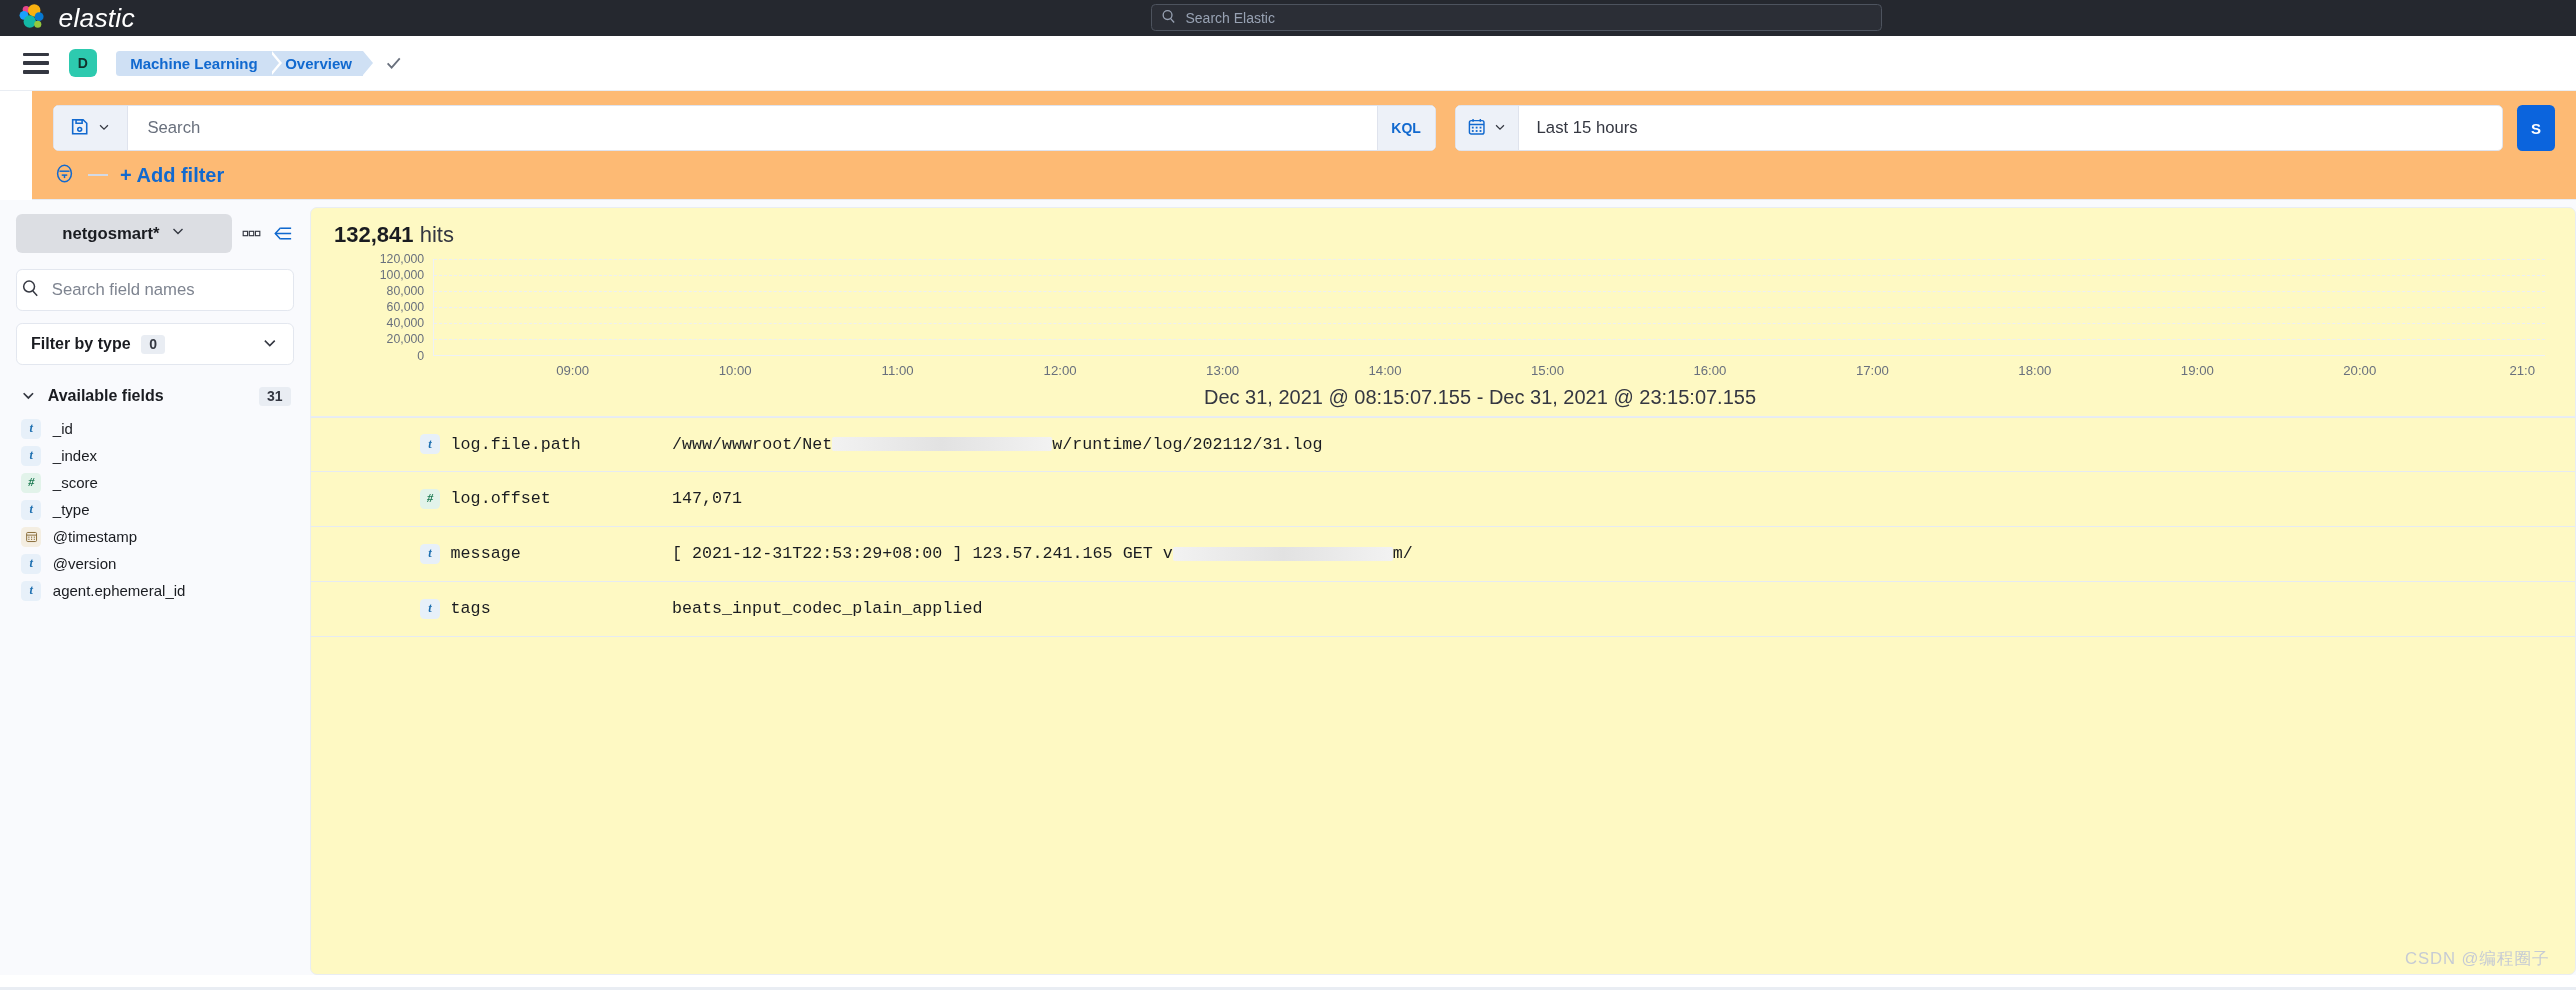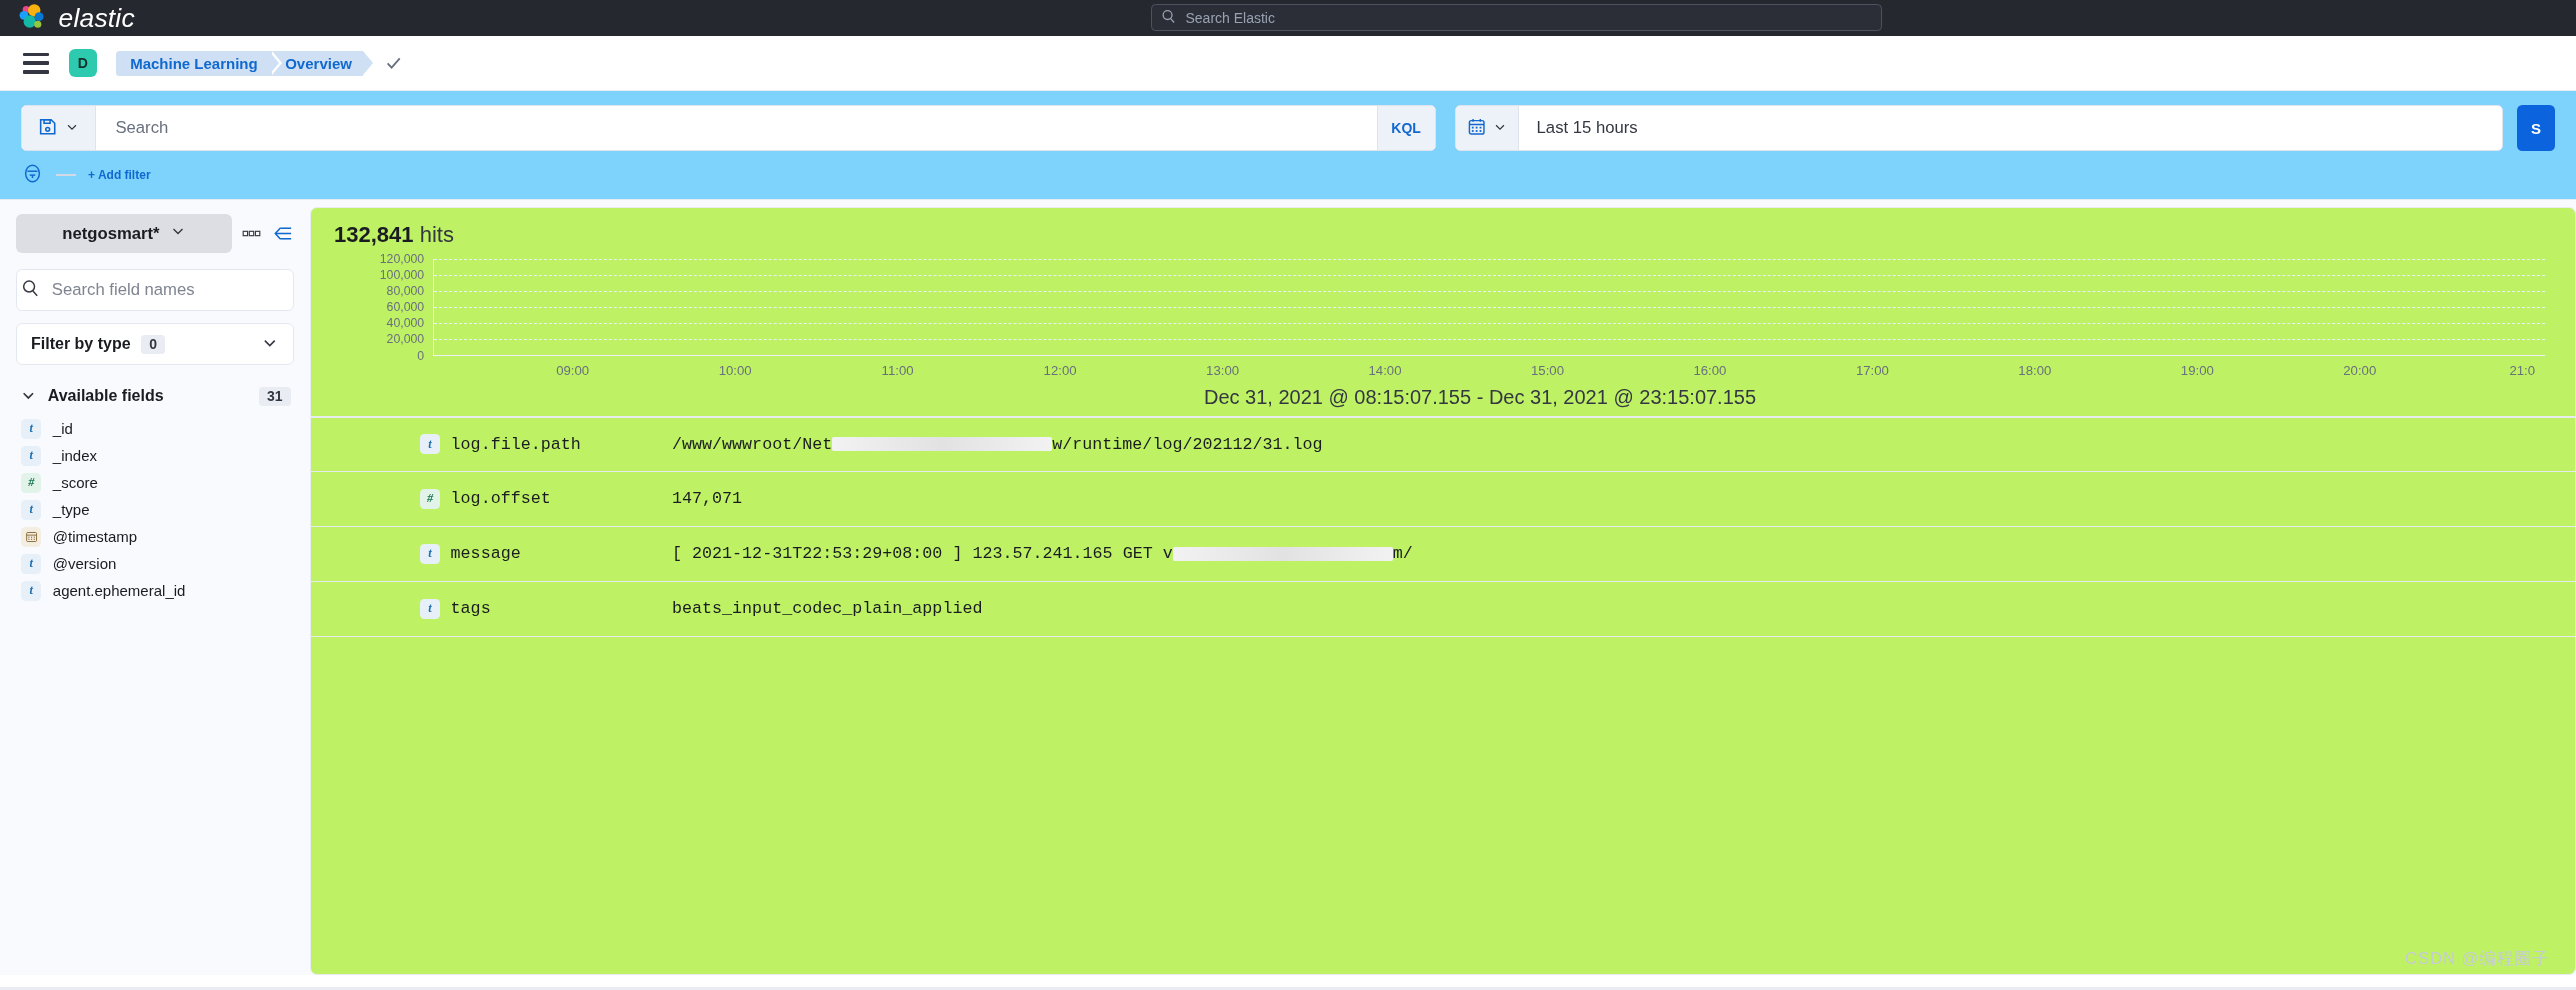--- a/index.html
+++ b/index.html
@@ -123,23 +123,24 @@
     color: #1169cf;
     font-size: 16px;
     font-weight: 700;
     cursor: pointer;
     white-space: nowrap;
   }
   .nav-link.clipped { margin-right: -32px; }
 
   
   .query-area {
-    background: #7dd3fc;
+    background: #fdba74;
     border-bottom: 0.9px solid #e6ebf2;
     padding: 14px 21px 0 21px;
+    margin-left: 32px;
   }
   .query-row { display: flex; align-items: stretch; height: 46px; }
   .qb-left {
     flex: 1;
     display: flex;
     border: 0.9px solid #dfe3ed;
     border-radius: 5.3px;
     background: #ffffff;
     overflow: hidden;
   }
@@ -202,21 +203,21 @@
     cursor: pointer;
     white-space: nowrap;
   }
   .filter-row {
     display: flex; align-items: center;
     height: 48px;
     gap: 12.3px;
   }
   .add-filter {
     color: #1169cf;
-    font-size: 12px;
+    font-size: 20px;
     font-weight: 700;
     cursor: pointer;
   }
   .filter-dash { width: 19.4px; height: 1.8px; background: #d3dae6; }
 
   
   .body-wrap {
     display: flex;
     height: calc(990px - 36px - 55px - 124px);
     background: #f9fafd;
@@ -306,21 +307,21 @@
   
   .main-panel {
     flex: 1;
     padding: 7px 0 0 0;
     display: flex;
     flex-direction: column;
     min-width: 0;
     position: relative;
   }
   .doc-card {
-    background: #bef264;
+    background: #fef9c3;
     border: 0.9px solid #e9edf3;
     border-radius: 7px;
     margin: 0 0 0 0;
     flex: 1;
     display: flex;
     flex-direction: column;
     min-height: 0;
     overflow: hidden;
   }
   .hits-line {

